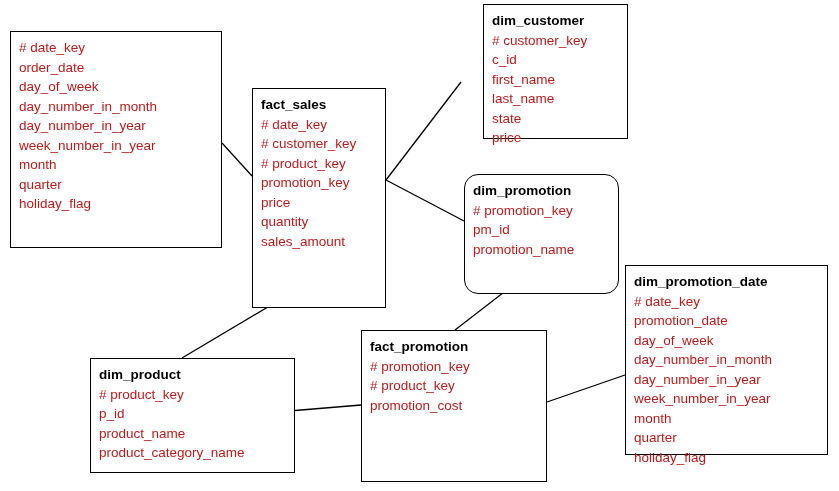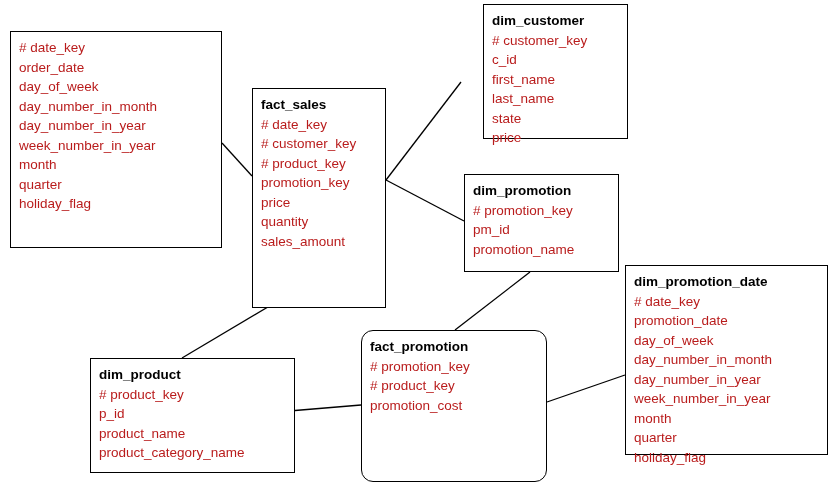--- a/index.html
+++ b/index.html
@@ -77,21 +77,21 @@
       <div class="title">dim_customer</div>
       <ul class="attrs">
         <li># customer_key</li>
         <li>c_id</li>
         <li>first_name</li>
         <li>last_name</li>
         <li>state</li>
         <li>price</li>
       </ul>
     </div>
-    <div class="entity" style="left: 464px; top: 174px; width: 155px; height: 98px;">
+    <div class="entity" style="left: 464px; top: 174px; width: 155px; height: 120px; border-radius: 14px;">
       <div class="title">dim_promotion</div>
       <ul class="attrs">
         <li># promotion_key</li>
         <li>pm_id</li>
         <li>promotion_name</li>
       </ul>
     </div>
     <div class="entity" style="left: 625px; top: 265px; width: 203px; height: 190px;">
       <div class="title">dim_promotion_date</div>
       <ul class="attrs">
@@ -99,21 +99,21 @@
         <li>promotion_date</li>
         <li>day_of_week</li>
         <li>day_number_in_month</li>
         <li>day_number_in_year</li>
         <li>week_number_in_year</li>
         <li>month</li>
         <li>quarter</li>
         <li>holiday_flag</li>
       </ul>
     </div>
-    <div class="entity" style="left: 361px; top: 330px; width: 186px; height: 152px; border-radius: 12px;">
+    <div class="entity" style="left: 361px; top: 330px; width: 186px; height: 152px;">
       <div class="title">fact_promotion</div>
       <ul class="attrs">
         <li># promotion_key</li>
         <li># product_key</li>
         <li>promotion_cost</li>
       </ul>
     </div>
     <div class="entity" style="left: 90px; top: 358px; width: 205px; height: 115px;">
       <div class="title">dim_product</div>
       <ul class="attrs">

